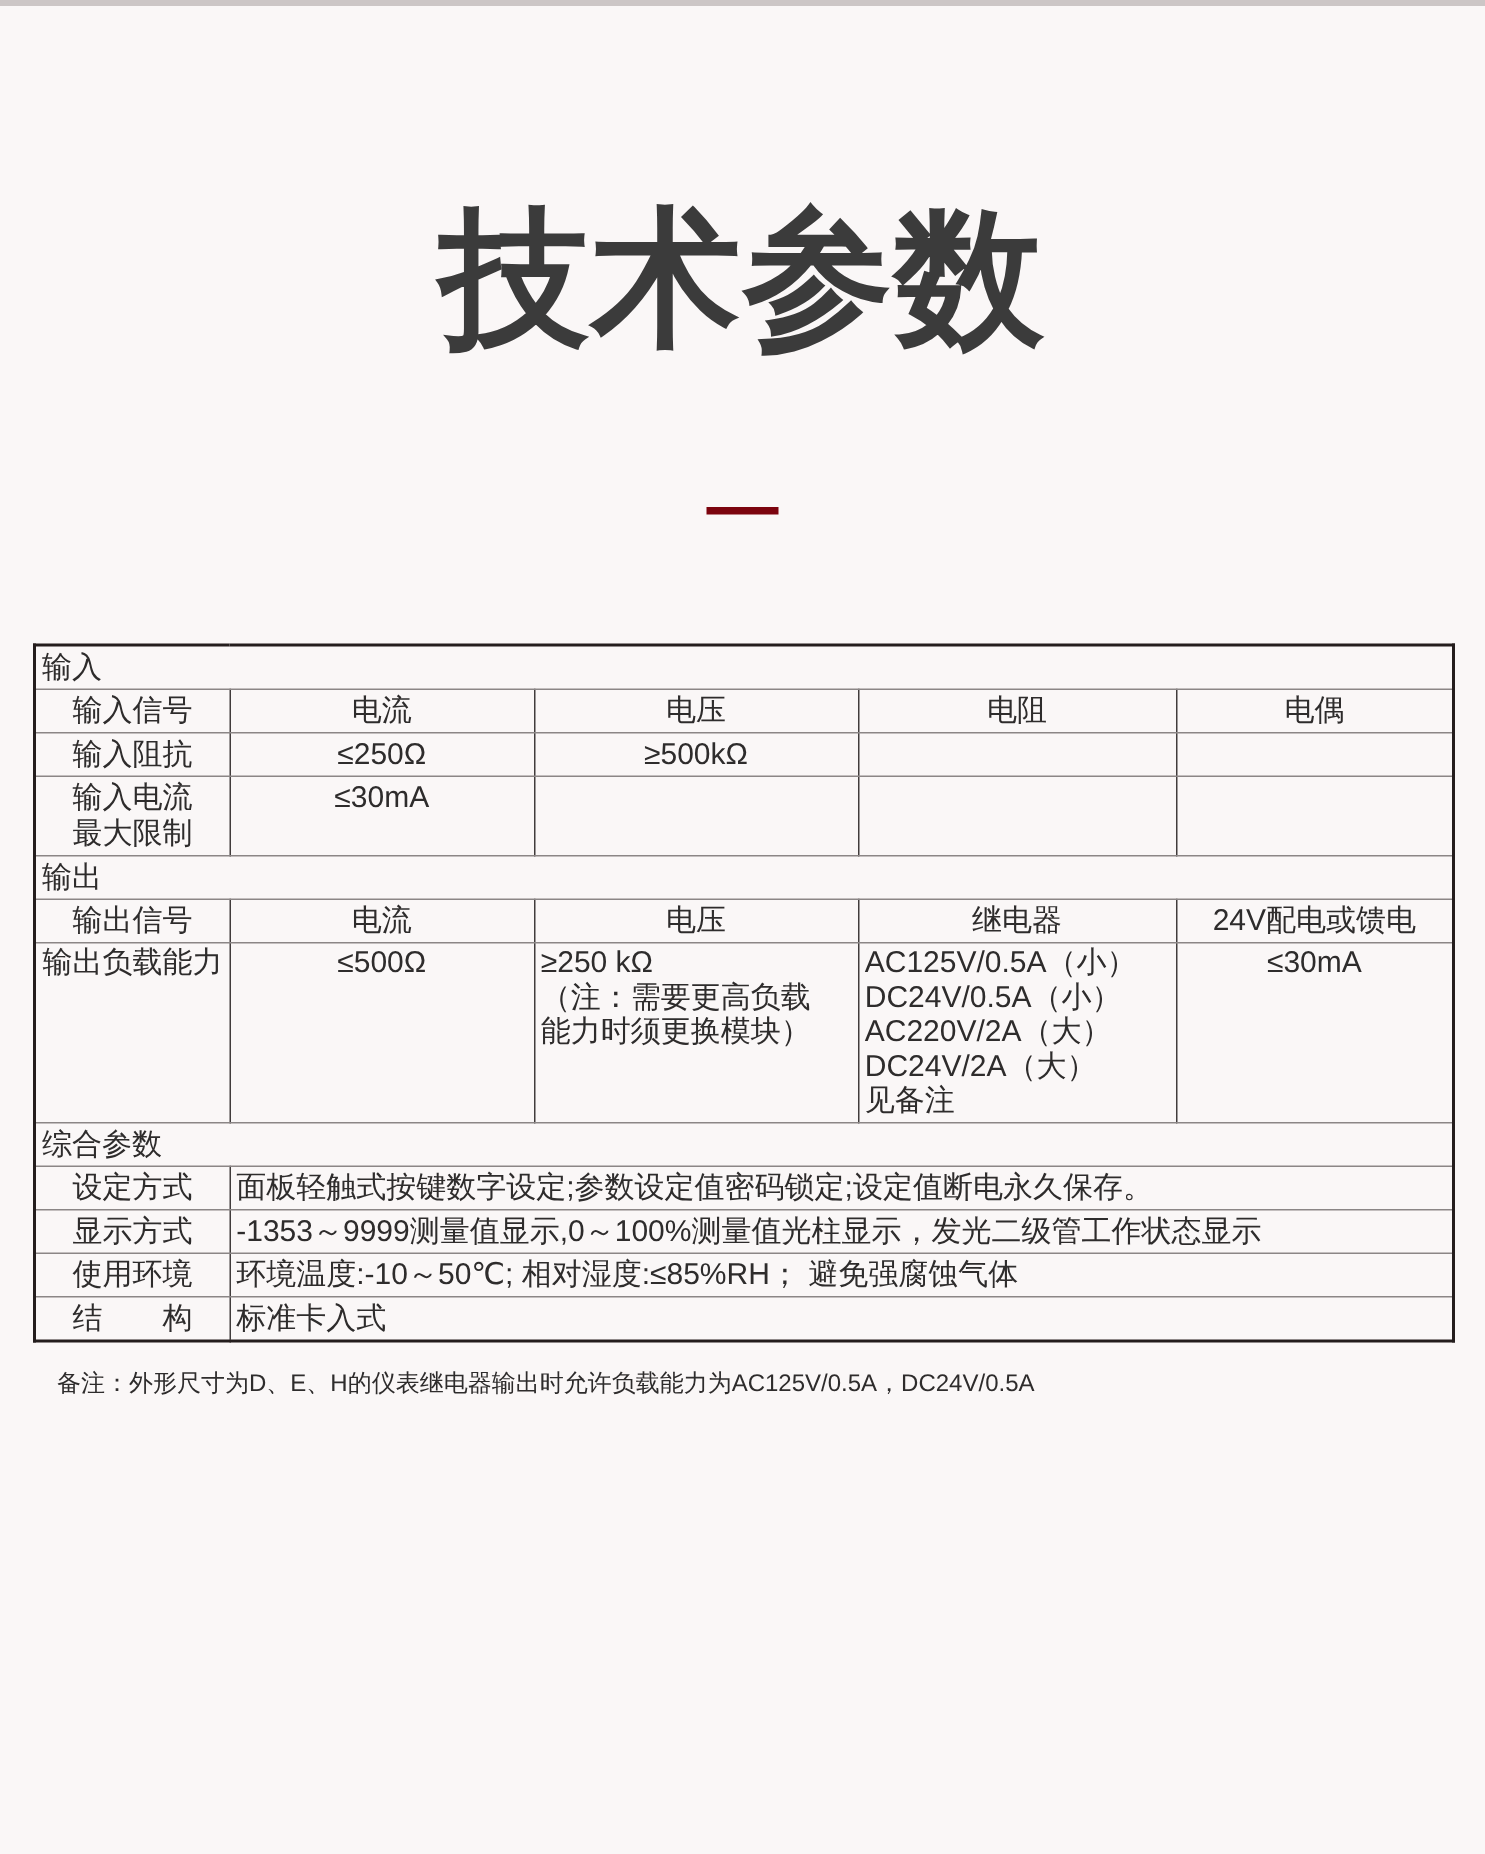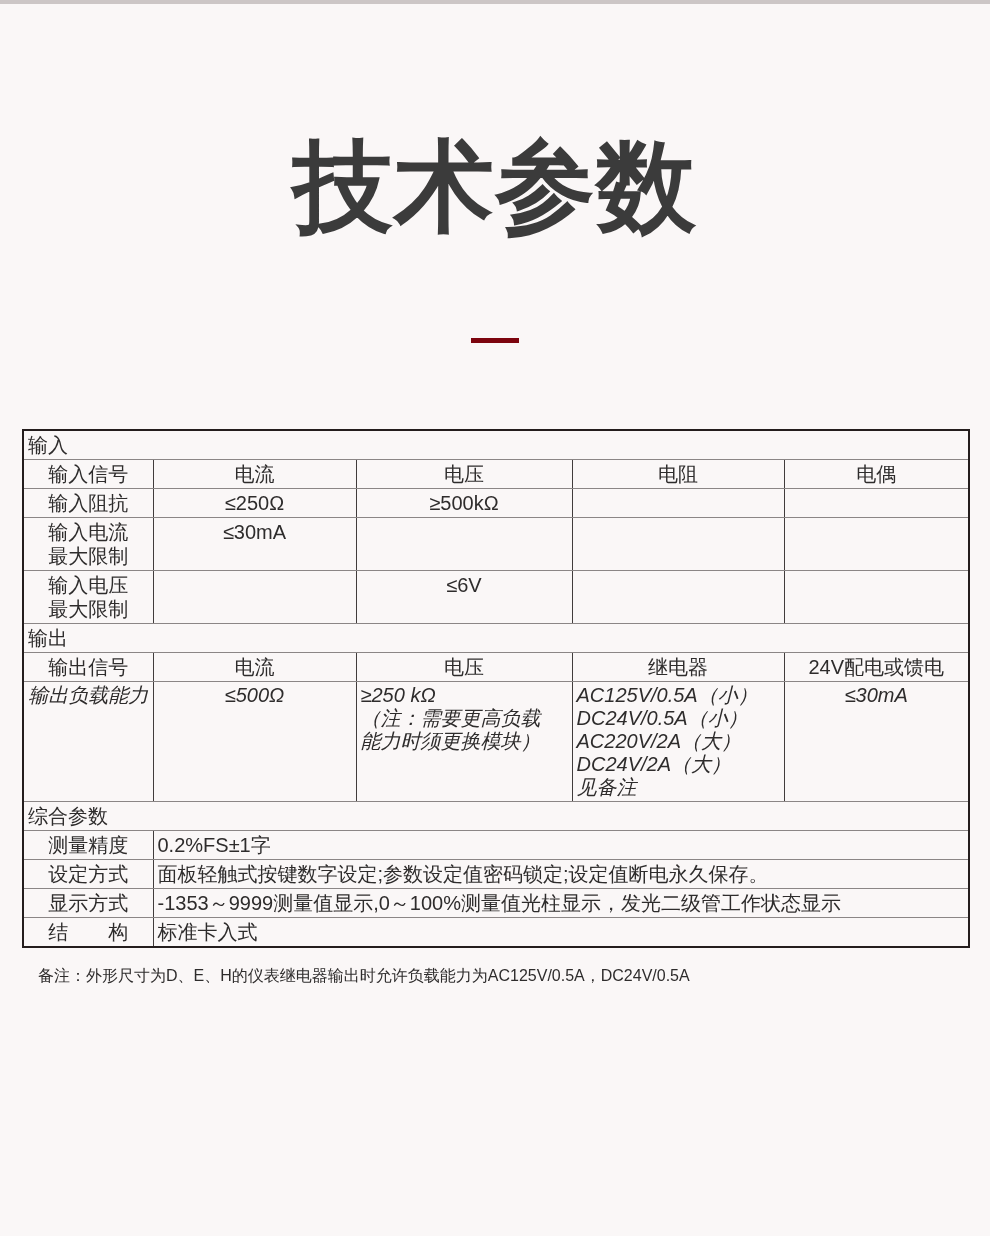--- a/index.html
+++ b/index.html
@@ -46,21 +46,21 @@
     padding:2px 4px;
     vertical-align:top;
     white-space:pre-line;
     overflow:hidden;
   }
   td.sec{text-align:left;padding-left:26px;}
   td.lbl{text-align:center;}
   td.val{text-align:center;}
   td.vml{text-align:left;padding-left:12px;line-height:23px;}
   td.kvv{text-align:left;padding-left:6px;}
-  tr.tall td{line-height:23px;font-style:italic;}
+  tr.tall td{line-height:23px;}
   .bottom-note{
     margin:16px 0 0 38px;
     font-size:16px;
     line-height:24px;
     color:#2e2c2c;
   }
 </style>
 </head>
 <body>
 
@@ -99,28 +99,20 @@
     </tr>
     <tr>
       <td class="lbl">输入电流
 最大限制</td>
       <td class="val">≤30mA</td>
       <td class="val"></td>
       <td class="val"></td>
       <td class="val"></td>
     </tr>
     <tr>
-      <td class="lbl">输入电压
-最大限制</td>
-      <td class="val"></td>
-      <td class="val">≤6V</td>
-      <td class="val"></td>
-      <td class="val"></td>
-    </tr>
-    <tr>
       <td class="sec" colspan="5">输出</td>
     </tr>
     <tr>
       <td class="lbl">输出信号</td>
       <td class="val">电流</td>
       <td class="val">电压</td>
       <td class="val">继电器</td>
       <td class="val">24V配电或馈电</td>
     </tr>
     <tr class="tall">
@@ -133,30 +125,30 @@
 DC24V/0.5A（小）
 AC220V/2A（大）
 DC24V/2A（大）
 见备注</td>
       <td class="val">≤30mA</td>
     </tr>
     <tr>
       <td class="sec" colspan="5">综合参数</td>
     </tr>
     <tr>
-      <td class="lbl">测量精度</td>
-      <td class="kvv" colspan="4">0.2%FS±1字</td>
-    </tr>
-    <tr>
       <td class="lbl">设定方式</td>
       <td class="kvv" colspan="4">面板轻触式按键数字设定;参数设定值密码锁定;设定值断电永久保存。</td>
     </tr>
     <tr>
       <td class="lbl">显示方式</td>
       <td class="kvv" colspan="4">-1353～9999测量值显示,0～100%测量值光柱显示，发光二级管工作状态显示</td>
+    </tr>
+    <tr>
+      <td class="lbl">使用环境</td>
+      <td class="kvv" colspan="4">环境温度:-10～50℃; 相对湿度:≤85%RH；  避免强腐蚀气体</td>
     </tr>
     <tr>
       <td class="lbl">结　　构</td>
       <td class="kvv" colspan="4">标准卡入式</td>
     </tr>
   </tbody>
 </table>
 </div>
 
 <div class="bottom-note">备注：外形尺寸为D、E、H的仪表继电器输出时允许负载能力为AC125V/0.5A，DC24V/0.5A</div>

